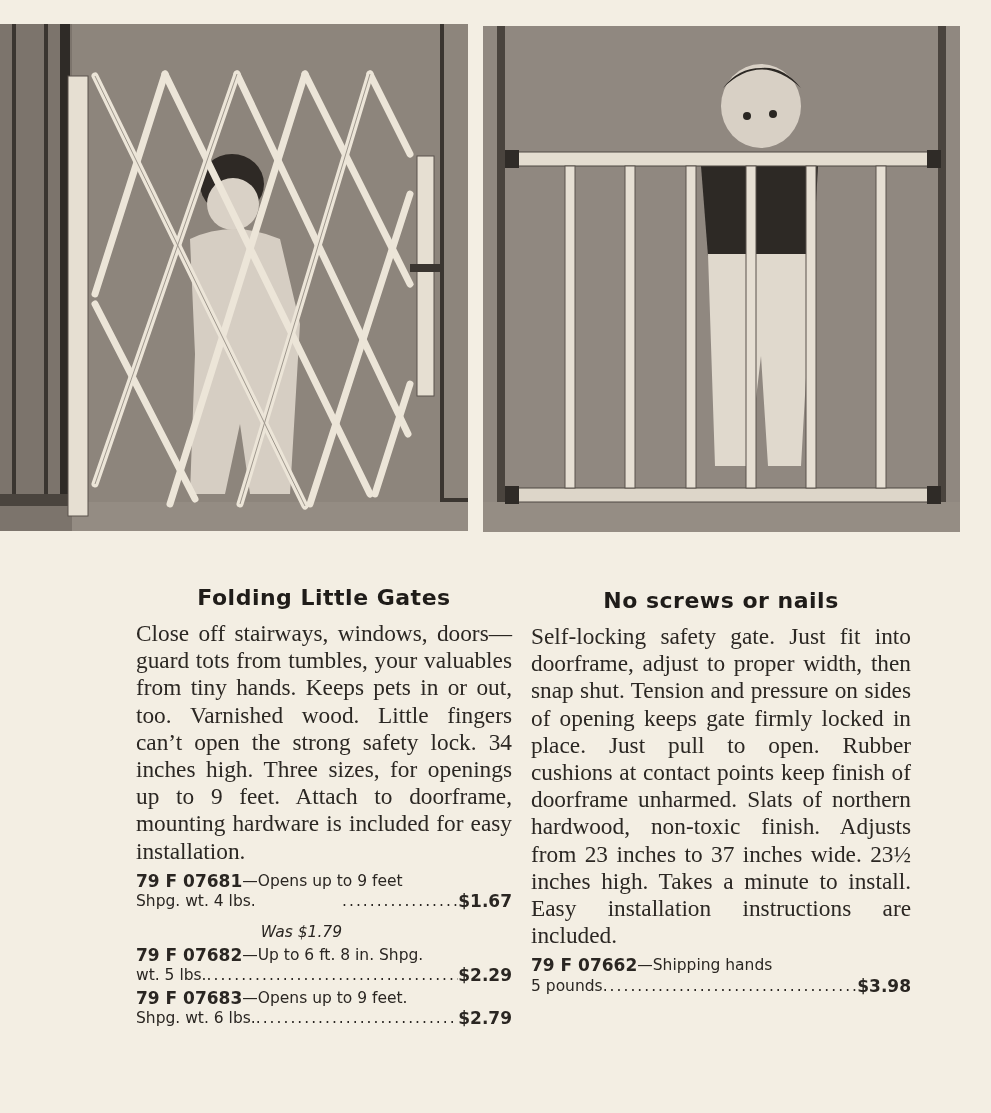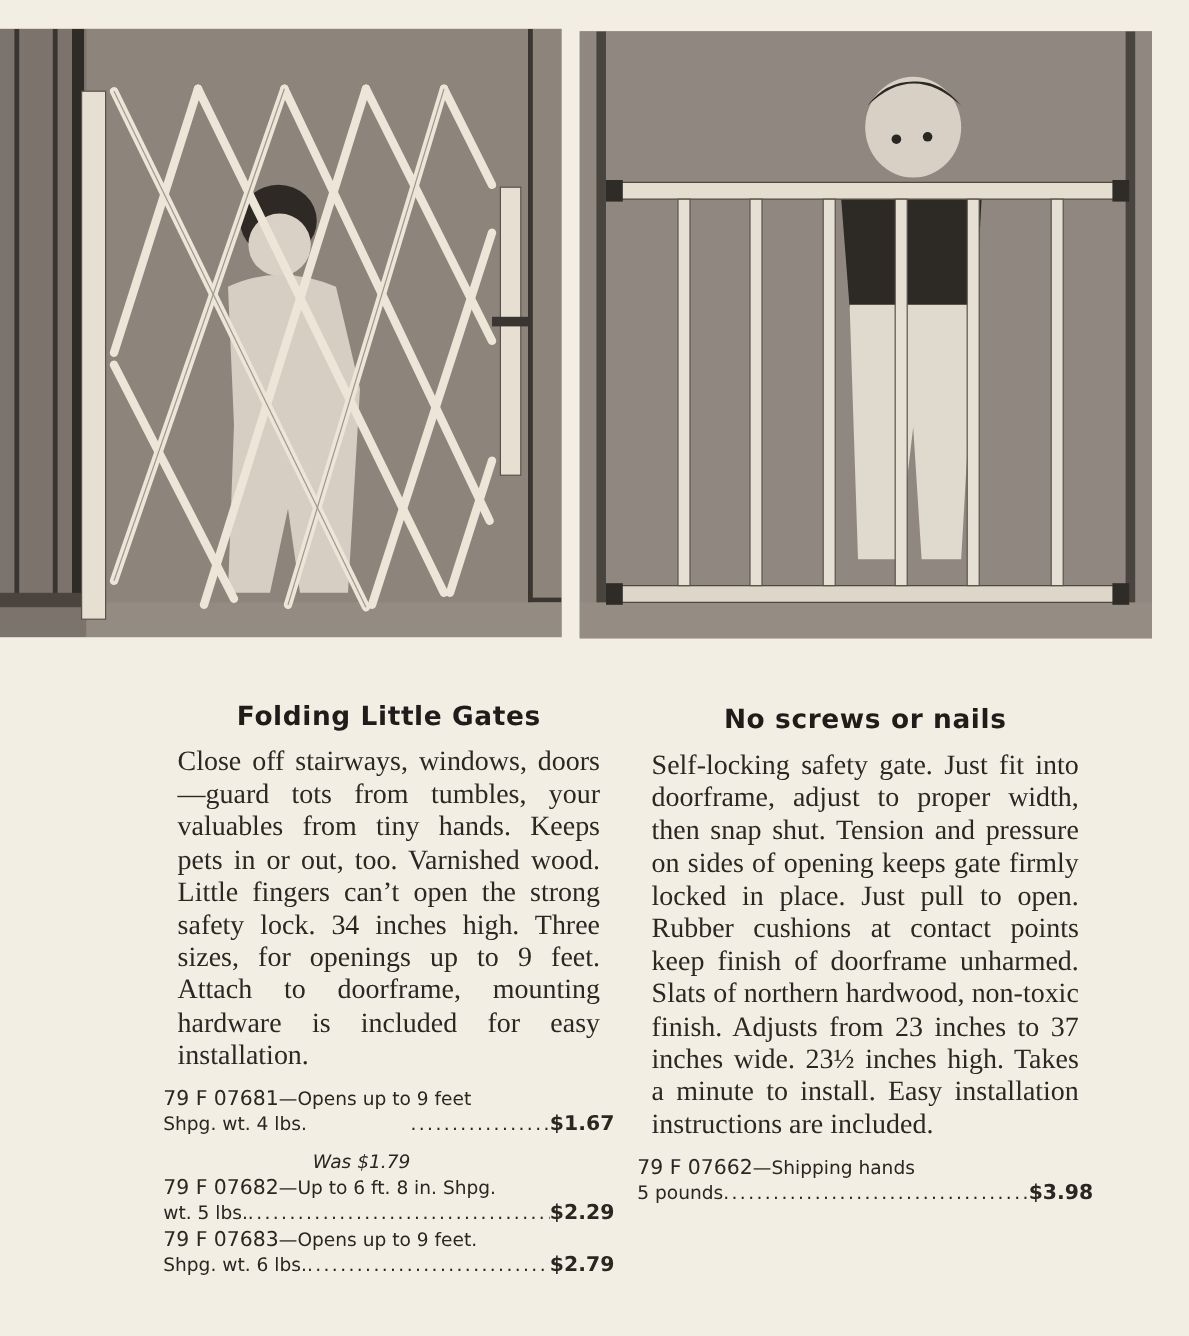--- a/index.html
+++ b/index.html
@@ -29,33 +29,33 @@
     color: #1f1c19;
     margin: 0 0 10px 0;
     letter-spacing: 0.5px;
   }
   .body-text {
     font-family: "Liberation Serif", serif;
     font-size: 23.3px;
     line-height: 27.2px;
     text-align: justify;
     text-align-last: left;
-    margin: 12px;
+    margin: 0;
     color: #2b2723;
   }
   .order {
     font-family: "DejaVu Sans", sans-serif;
     font-size: 15.5px;
     line-height: 20.5px;
     color: #2a2622;
     margin-top: 6px;
   }
   .order .line { display: flex; white-space: nowrap; }
   .order .line .left { white-space: nowrap; }
-  .order .code { font-weight: normal; font-size: 17px; }
+  .order .code { font-weight: bold; font-size: 17px; }
   .order .desc { font-weight: normal; }
   .order .leader {
     flex: 1; overflow: hidden; white-space: nowrap;
     letter-spacing: 2px;
   }
   .order .leader::before {
     content: "........................................................................................";
   }
   .order .price { font-weight: bold; font-size: 17px; }
   .order-item { margin-bottom: 2px; }

